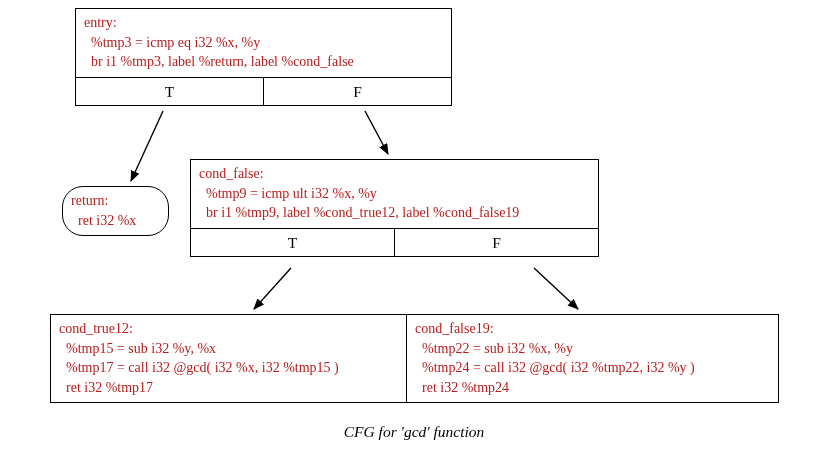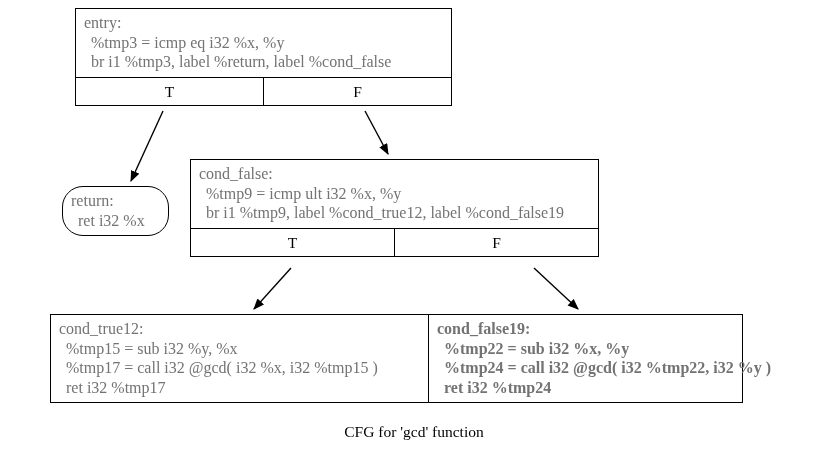--- a/index.html
+++ b/index.html
@@ -27,23 +27,23 @@
     position: absolute;
     box-sizing: border-box;
     border: 1px solid #000000;
     background: #ffffff;
   }
   .node-body {
     padding: 4px 8px 5px 8px;
   }
   .code-line {
     font-family: "Liberation Serif", "DejaVu Serif", serif;
-    font-size: 16px;
+    font-size: 14px;
     line-height: 19.5px;
-    color: #737373;
+    color: #b91c1c;
     white-space: pre;
   }
   .code-line.indent {
     padding-left: 7px;
   }
   .ports {
     display: flex;
     border-top: 1px solid #000000;
   }
   .port {
@@ -73,33 +73,33 @@
     top: 159px;
     width: 409px;
   }
   #node-cond-true12 {
     left: 8px;
     top: 314px;
     width: 393px;
     margin-left: 42px;
   }
   #node-cond-false19 {
-    left: 428px;
+    left: 406px;
     top: 314px;
-    width: 315px;
-    font-weight: bold;
+    width: 373px;
   }
   #caption {
     position: absolute;
     left: 0;
     top: 423px;
     width: 828px;
     text-align: center;
     font-size: 15.5px;
     color: #000000;
+    font-style: italic;
   }
 </style>
 </head>
 <body>
 
 <div id="canvas">
 
   <svg class="edges" viewBox="0 0 828 452">
     <defs>
       <marker id="arrowhead" markerWidth="9" markerHeight="9" refX="7.2" refY="3.2" orient="auto" markerUnits="strokeWidth">

